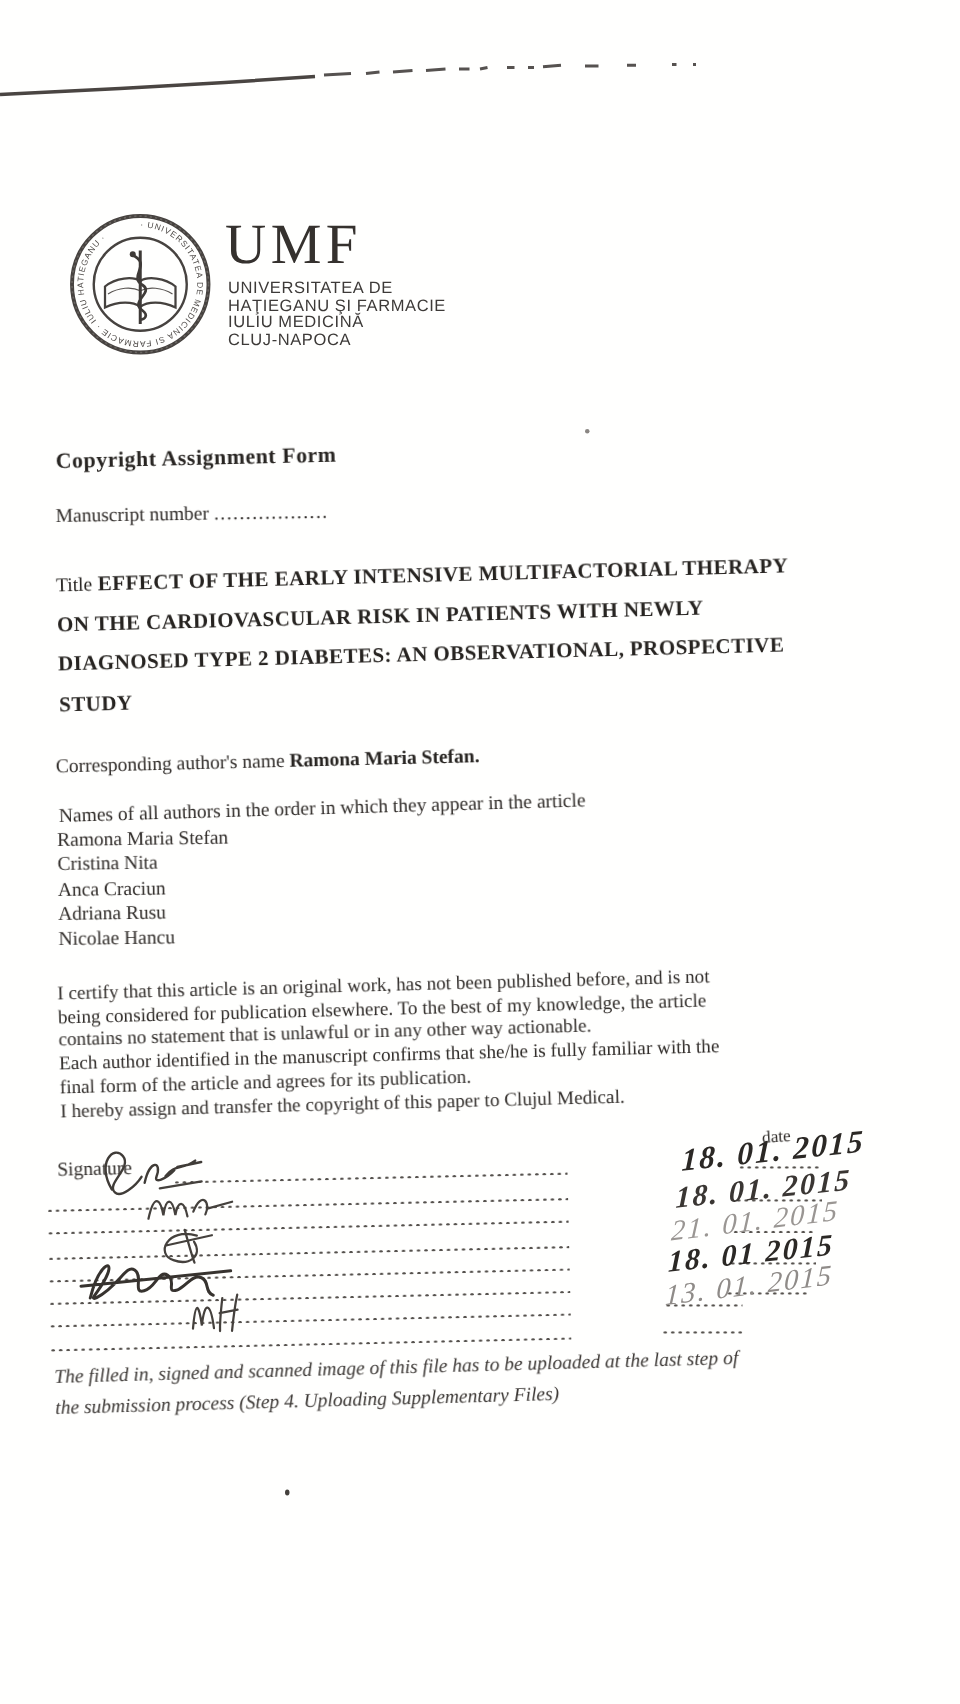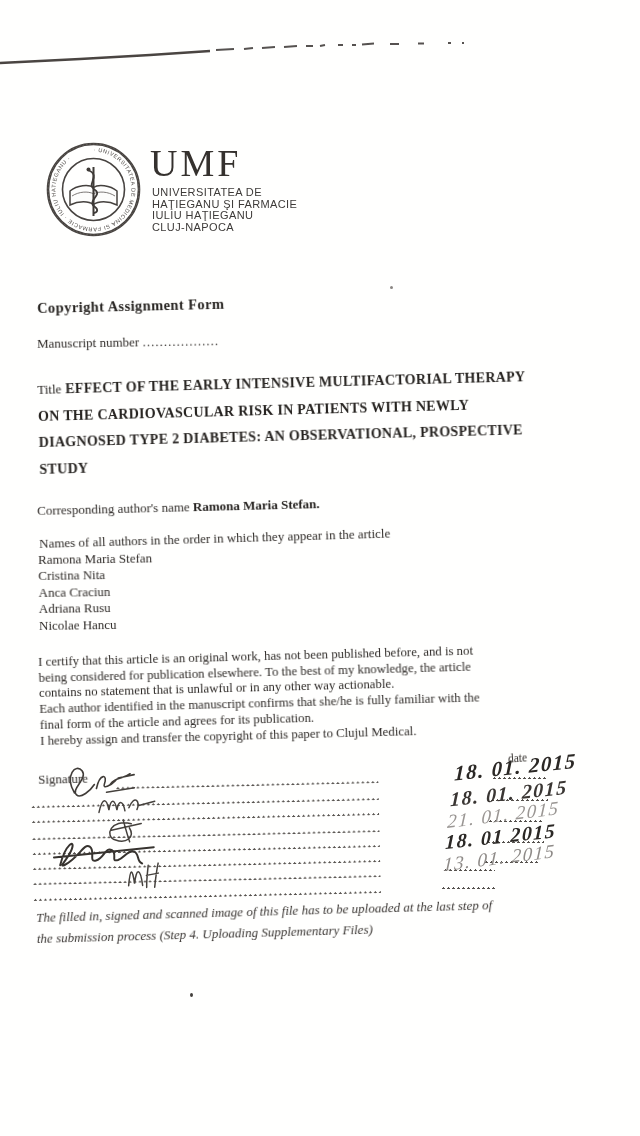--- a/index.html
+++ b/index.html
@@ -51,21 +51,21 @@
     <path d="M48.5,27 L48.5,76" stroke="#3e3a37" stroke-width="2"></path>
     <path d="M43,30 C57,36 40,44 50,50 C58,55 41,61 50,67 C54,70 52,73 48,73" fill="none" stroke="#3e3a37" stroke-width="1.8"></path>
     <circle cx="43.5" cy="29.5" r="2" fill="#3e3a37"></circle>
   </svg>
 
   <div class="abs scan serif" style="left:150px;top:141px;font-size:38px;letter-spacing:3px;color:#35312e;font-weight:500;">UMF</div>
 
   <div class="abs scan sans" style="left:152px;top:187px;">
     <div class="uniline">UNIVERSITATEA DE</div>
     <div class="uniline">HAŢIEGANU ŞI FARMACIE</div>
-    <div class="uniline">IULIU HAŢIEGANU</div>
+    <div class="uniline">IULIU MEDICINĂ</div>
     <div class="uniline">CLUJ-NAPOCA</div>
   </div>
 
 
   <div class="abs scan bold" style="left:37px;top:300px;font-size:14.5px;letter-spacing:.4px;transform:rotate(-1.3deg);transform-origin:left top;color:#282522;">Copyright Assignment Form</div>
 
   <div class="abs scan" style="left:37px;top:336px;font-size:13px;transform:rotate(-0.9deg);transform-origin:left top;">
     <span>Manuscript number</span>
     <span style="letter-spacing:1px;">..................</span>
   </div>

